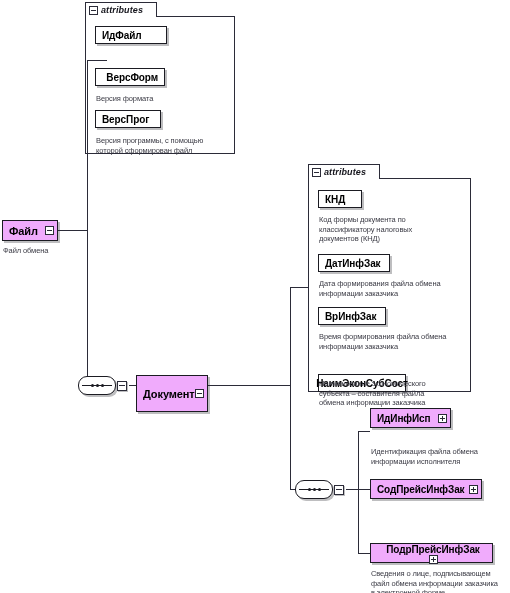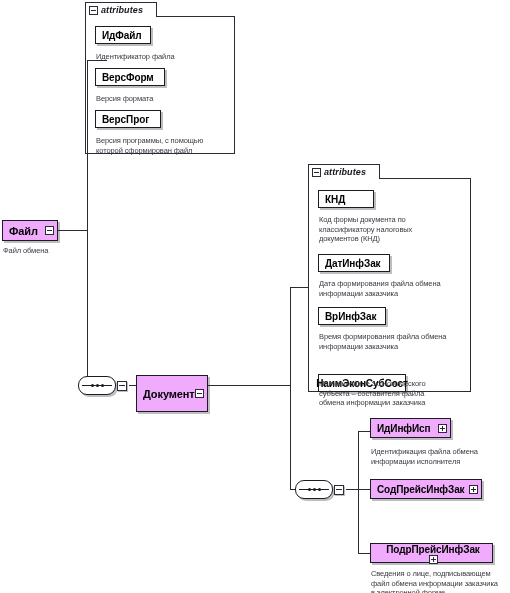--- a/index.html
+++ b/index.html
@@ -205,26 +205,25 @@
 <div id="canvas">
 
   <div class="attr-panel" style="left:85px; top:2px; width:150px; height:152px;">
     <div class="attr-tab" style="width:72px;">
       <span class="sq"></span>
       <span class="attr-tab-label">attributes</span>
     </div>
     <div class="attr-body"></div>
   </div>
 
-  <div class="node" style="left:95px; top:26px; width:56px; height:18px;">
+  <div class="node" style="left:95px; top:26px; width:72px; height:18px;">
     <span class="elem-label node-label">ИдФайл</span>
   </div>
-  <div class="caption" style="left:96px; top:52px; width:140px;">Идентификатор файла</div>
-
-  <div class="node" style="left:95px; top:68px; width:70px; height:18px;">
+
+  <div class="node" style="left:95px; top:68px; width:70px; height:18px;text-align:right;">
     <span class="elem-label node-label">ВерсФорм</span>
   </div>
   <div class="caption" style="left:96px; top:94px; width:140px;">Версия формата</div>
 
   <div class="node" style="left:95px; top:110px; width:66px; height:18px;">
     <span class="elem-label node-label">ВерсПрог</span>
   </div>
   <div class="caption" style="left:96px; top:136px; width:140px;">Версия программы, с помощью
 которой сформирован файл</div>
 
@@ -262,21 +261,21 @@
   <div class="line-h" style="left:290px; top:489px; width:5px;"></div>
 
   <div class="attr-panel" style="left:308px; top:164px; width:163px; height:228px;">
     <div class="attr-tab" style="width:72px;">
       <span class="sq"></span>
       <span class="attr-tab-label">attributes</span>
     </div>
     <div class="attr-body"></div>
   </div>
 
-  <div class="node" style="left:318px; top:190px; width:56px; height:18px;">
+  <div class="node" style="left:318px; top:190px; width:44px; height:18px;">
     <span class="elem-label node-label">КНД</span>
   </div>
   <div class="caption" style="left:319px; top:215px; width:150px;">Код формы документа по
 классификатору налоговых
 документов (КНД)</div>
 
   <div class="node" style="left:318px; top:254px; width:72px; height:18px;">
     <span class="elem-label node-label">ДатИнфЗак</span>
   </div>
   <div class="caption" style="left:319px; top:279px; width:152px;">Дата формирования файла обмена
@@ -303,21 +302,21 @@
     </div>
     <div class="seq-sq"></div>
   </div>
 
   <div class="line-h" style="left:346px; top:489px; width:12px;"></div>
   <div class="line-v" style="left:358px; top:431px; height:122px;"></div>
   <div class="line-h" style="left:358px; top:431px; width:12px;"></div>
   <div class="line-h" style="left:358px; top:489px; width:12px;"></div>
   <div class="line-h" style="left:358px; top:553px; width:12px;"></div>
 
-  <div class="elem" style="left:370px; top:418px; width:81px; height:20px;">
+  <div class="elem" style="left:370px; top:408px; width:81px; height:20px;">
     <span class="elem-label">ИдИнфИсп</span>
     <span class="sq plus"></span>
   </div>
   <div class="caption" style="left:371px; top:447px; width:140px;">Идентификация файла обмена
 информации исполнителя</div>
 
   <div class="elem" style="left:370px; top:479px; width:112px; height:20px;">
     <span class="elem-label">СодПрейсИнфЗак</span>
     <span class="sq plus"></span>
   </div>

